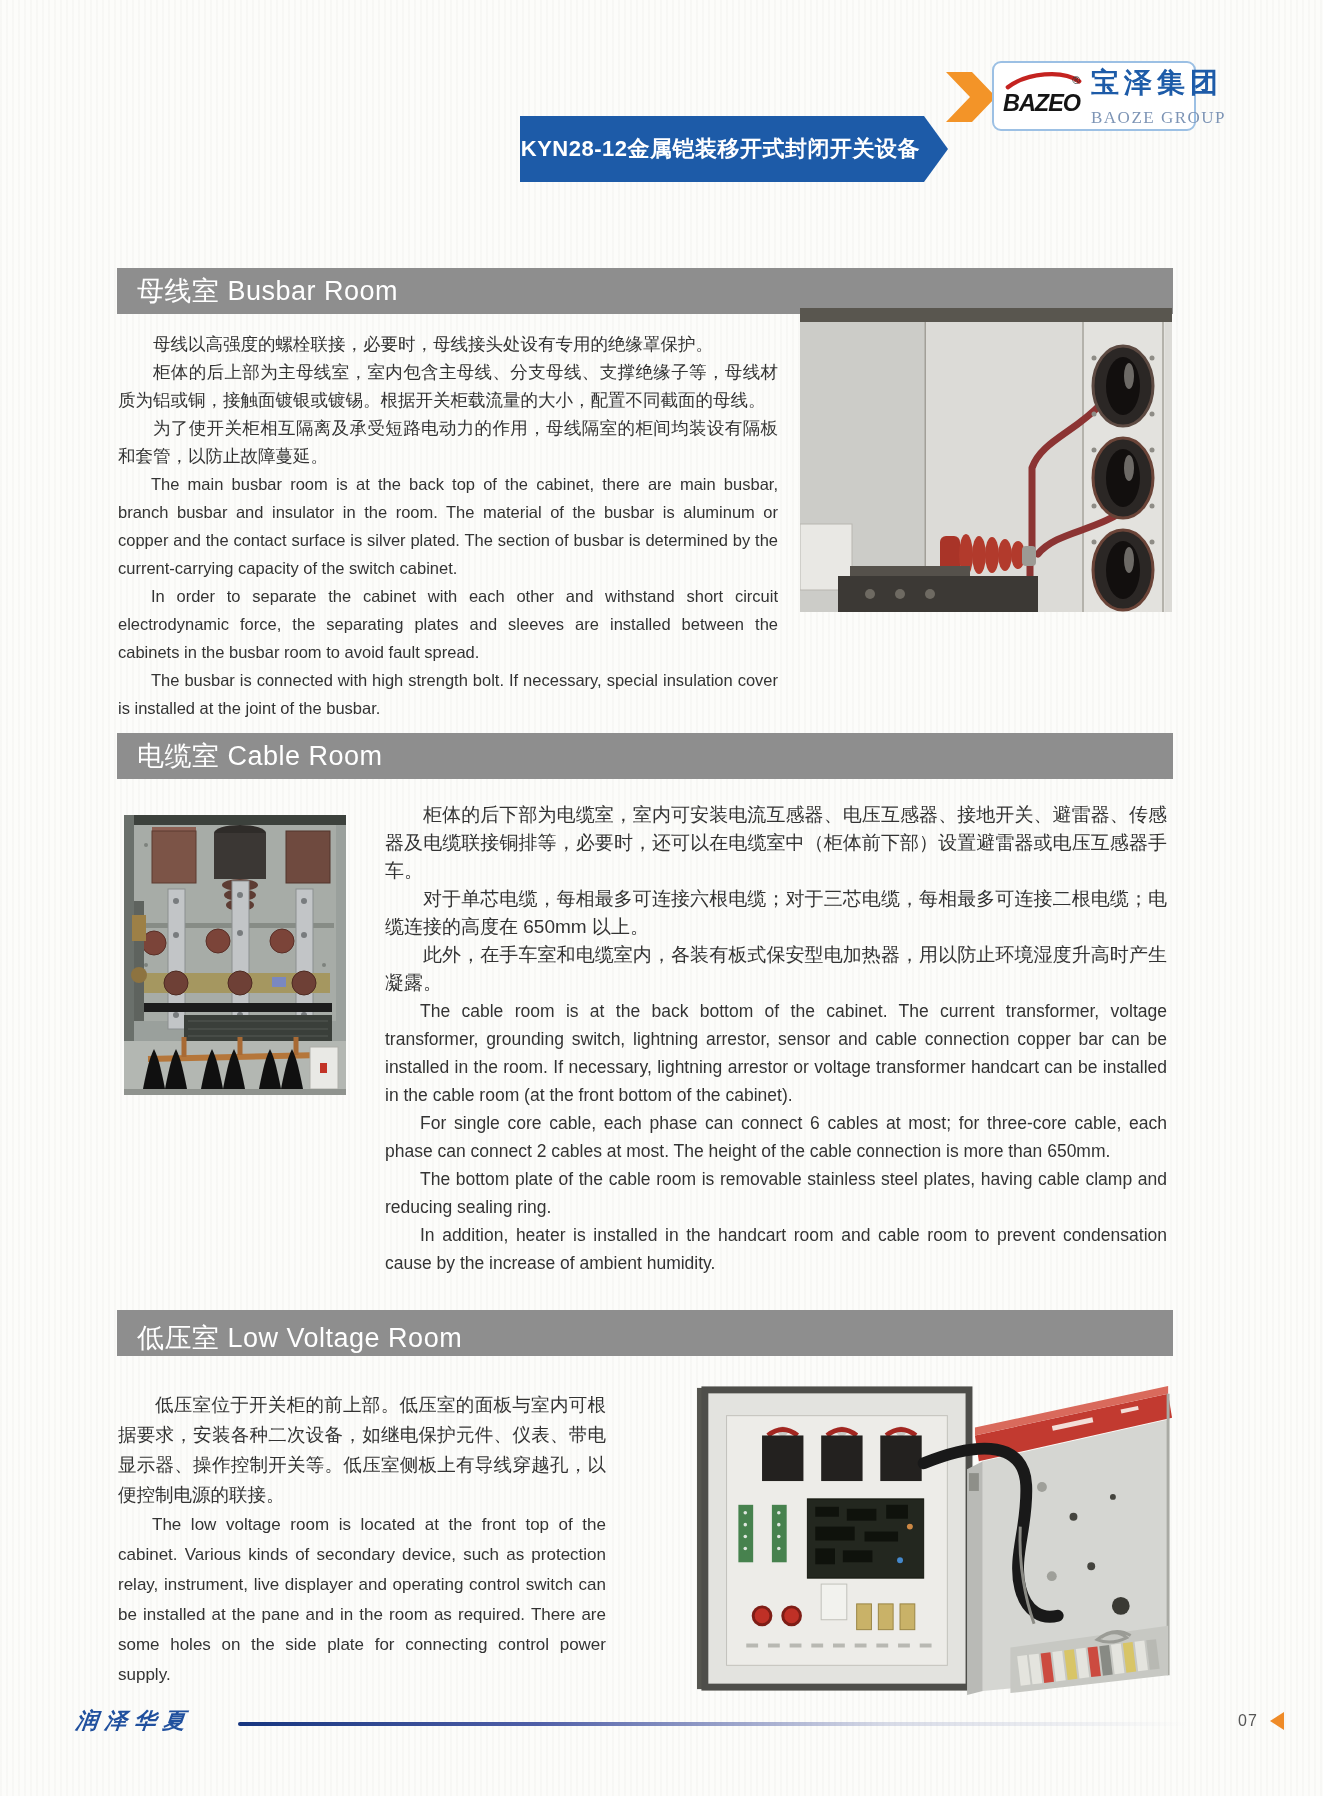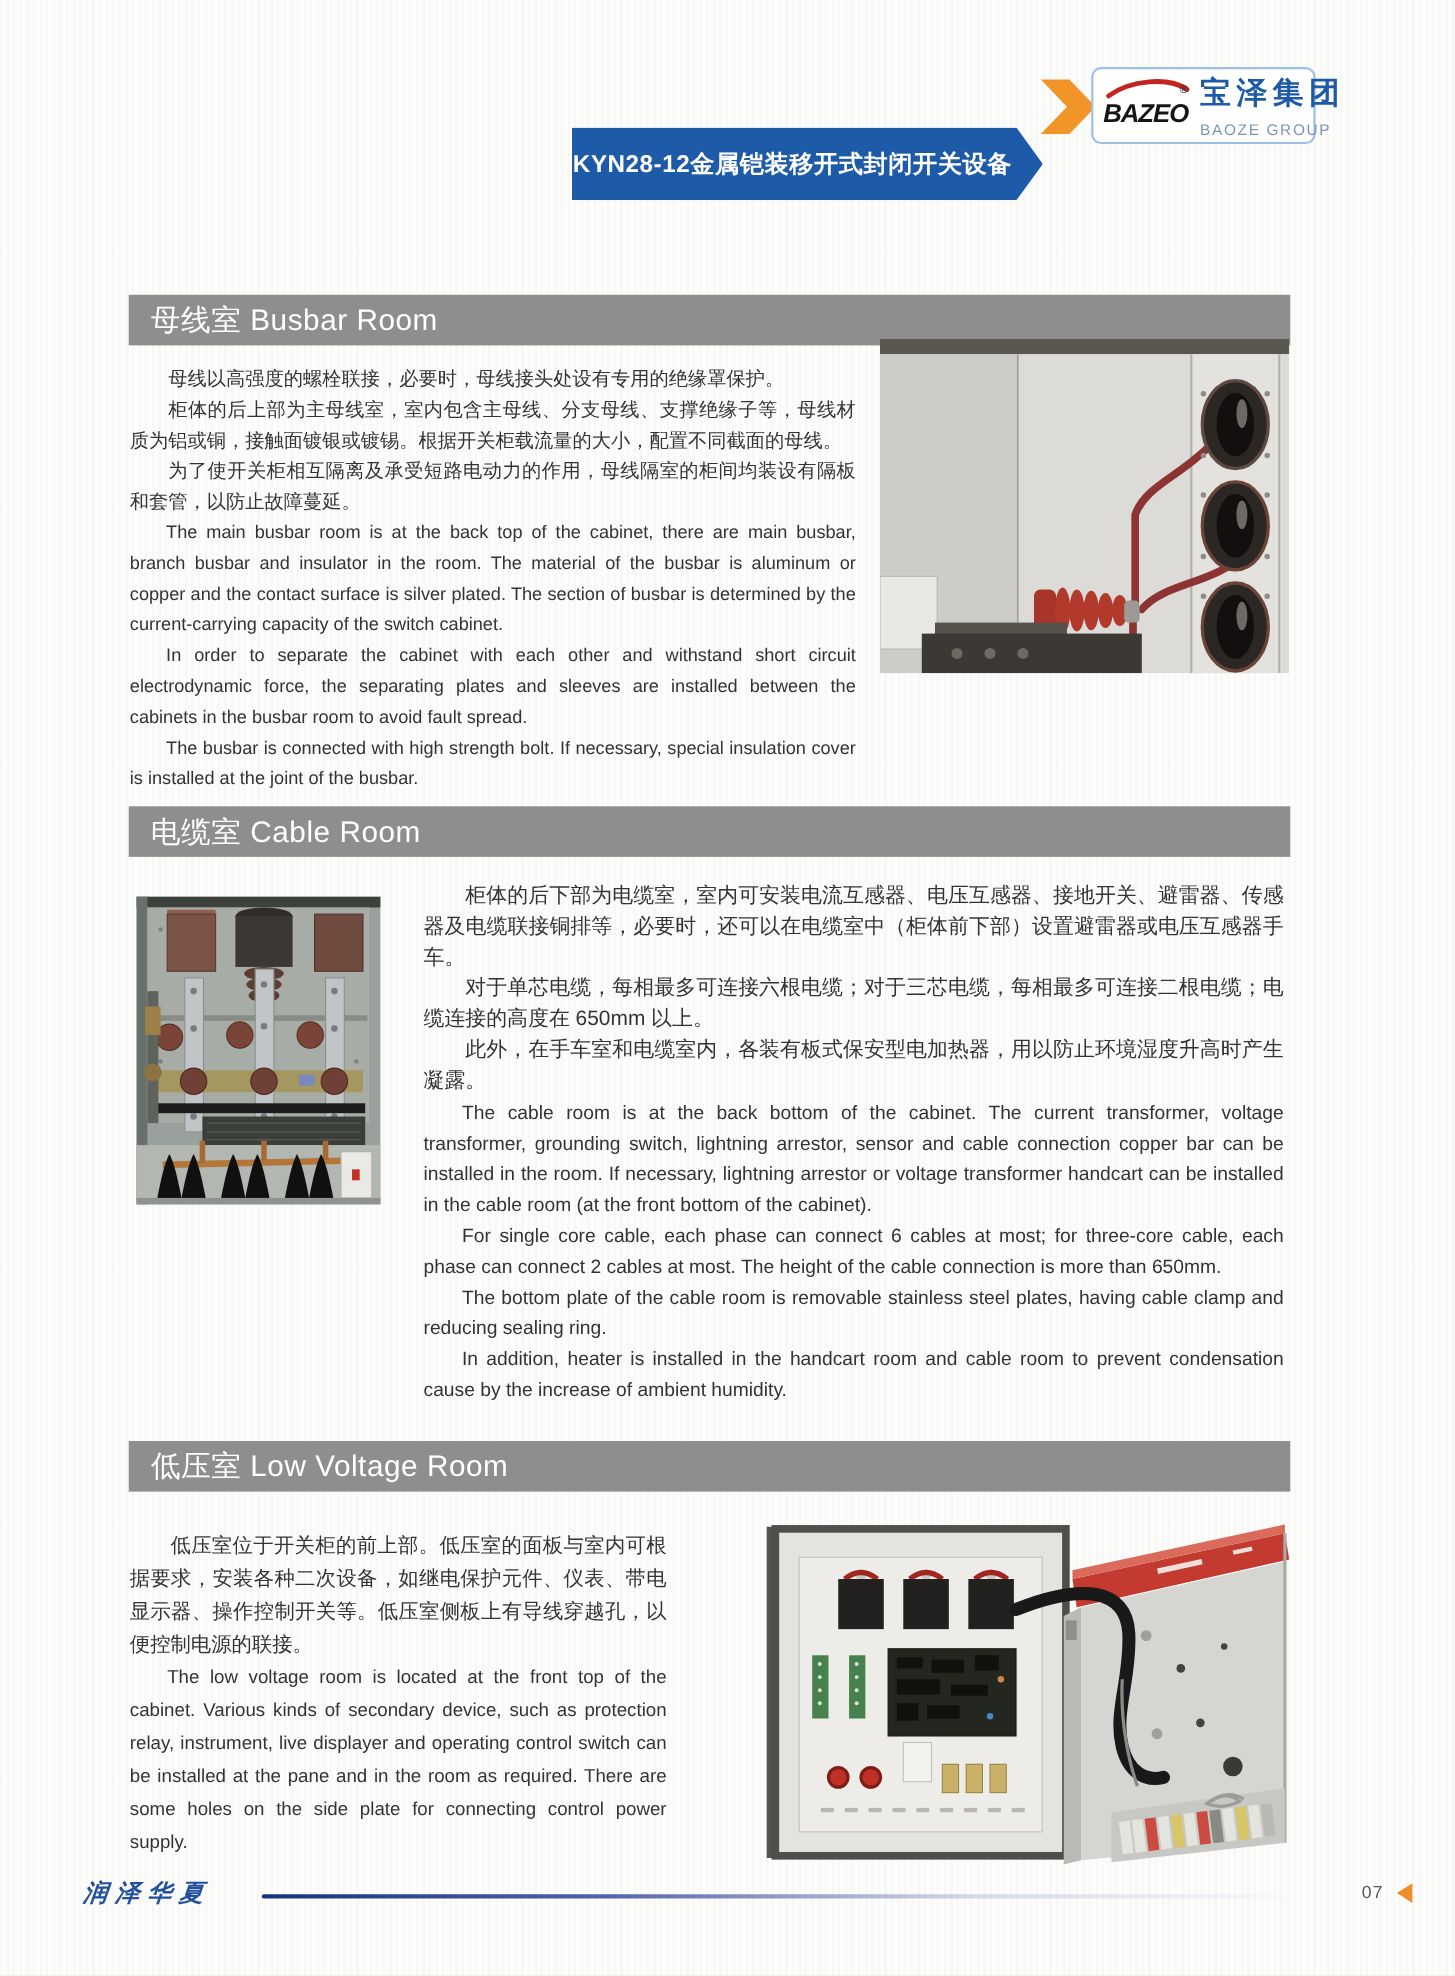--- a/index.html
+++ b/index.html
@@ -31,28 +31,28 @@
     clip-path:polygon(0 0, 52% 0, 100% 50%, 52% 100%, 0 100%, 48% 50%);
   }
   .logo-box{
     position:absolute; left:992px; top:61px; width:204px; height:70px;
     background:#fff; border:2px solid var(--logo-border); border-radius:9px;
     display:flex; align-items:center; padding:0 8px; gap:5px;
   }
   .logo-mark{ width:84px; height:52px; flex:0 0 auto; }
   .logo-names{ display:flex; flex-direction:column; justify-content:center; }
   .logo-cn{ color:var(--logo-blue); font-size:28px; font-weight:bold; letter-spacing:5px; white-space:nowrap; }
-  .logo-en{ color:#7d94b5; font-size:14px; letter-spacing:1.5px; margin-top:6px; white-space:nowrap; }
+  .logo-en{ color:#7d94b5; font-size:17px; letter-spacing:1.5px; margin-top:6px; white-space:nowrap;font-family:Liberation Serif, serif; }
   
   .section-bar{
     position:absolute; left:117px; width:1056px; height:46px;
     background:var(--section-bar-gray); display:flex; align-items:center; padding-left:20px;
   }
   .section-bar span{ color:#fff; font-size:27px; letter-spacing:.5px; white-space:nowrap; }
-  .bar1{ top:268px; } .bar2{ top:733px; } .bar3{ top:1310px; }
+  .bar1{ top:268px; } .bar2{ top:733px; } .bar3{ top:1310px;align-items:flex-end; }
   
   .text-col{ position:absolute; }
   .text-col p{ text-indent:2em; text-align:justify; color:var(--body-text); }
   .col1{ left:118px; top:330px; width:660px; }
   .s1 .cn{ font-size:17.5px; line-height:28px; }
   .s1 .en{ font-size:16.5px; line-height:28px; }
   .col2{ left:385px; top:801px; width:782px; }
   .s2 .cn{ font-size:19px; line-height:28px; }
   .s2 .en{ font-size:17.5px; line-height:28px; }
   .col3{ left:118px; top:1390px; width:488px; }

